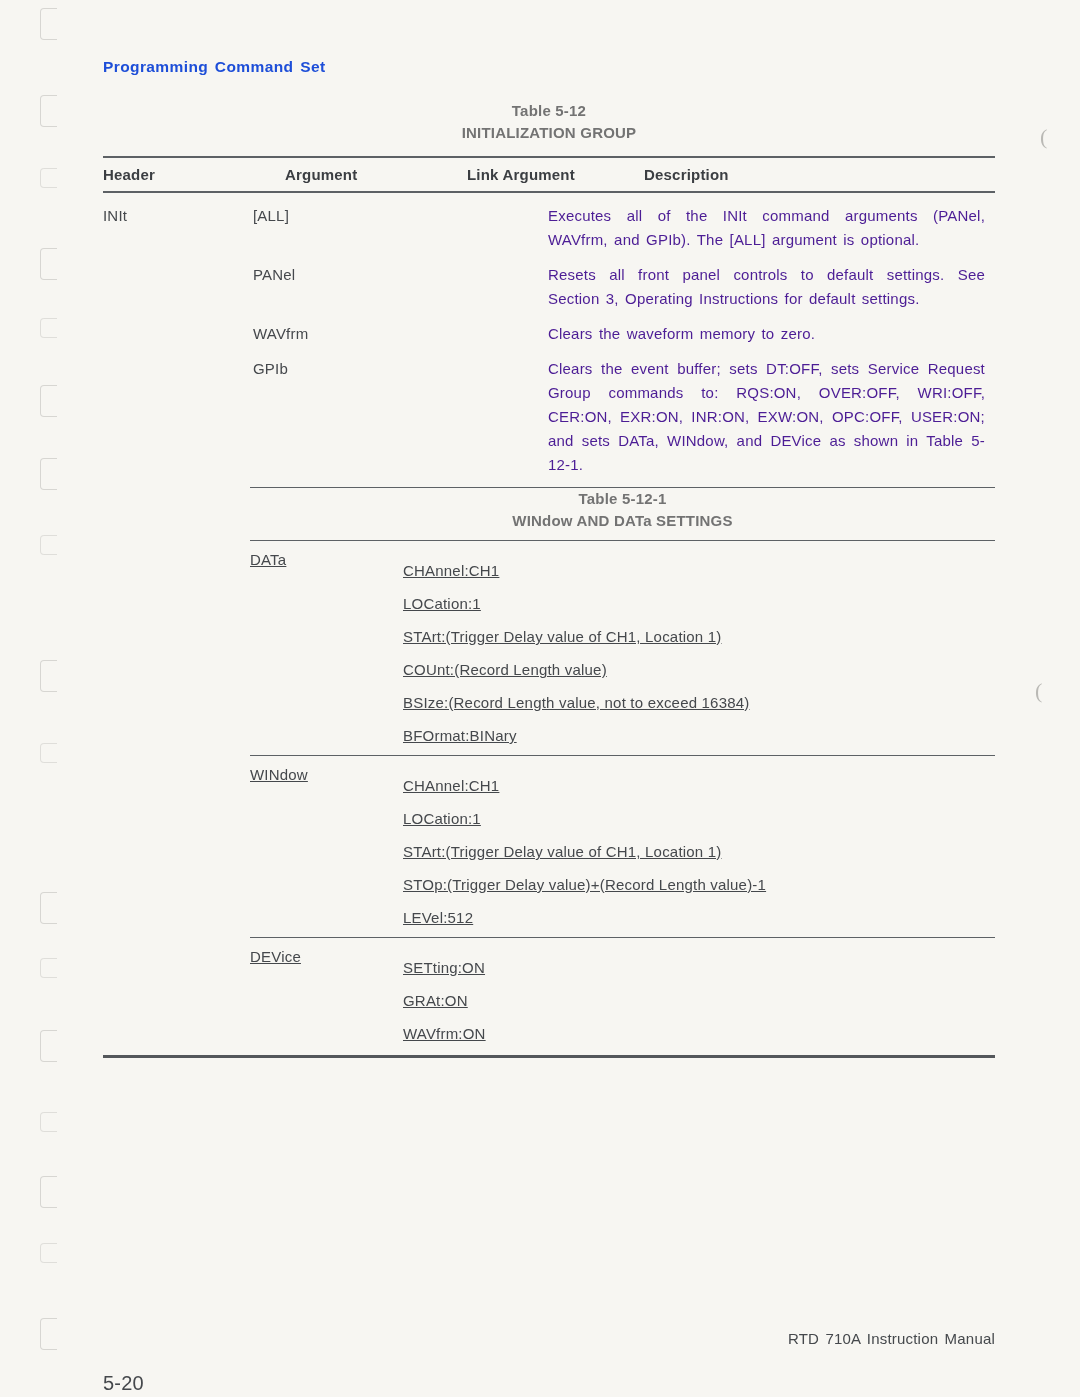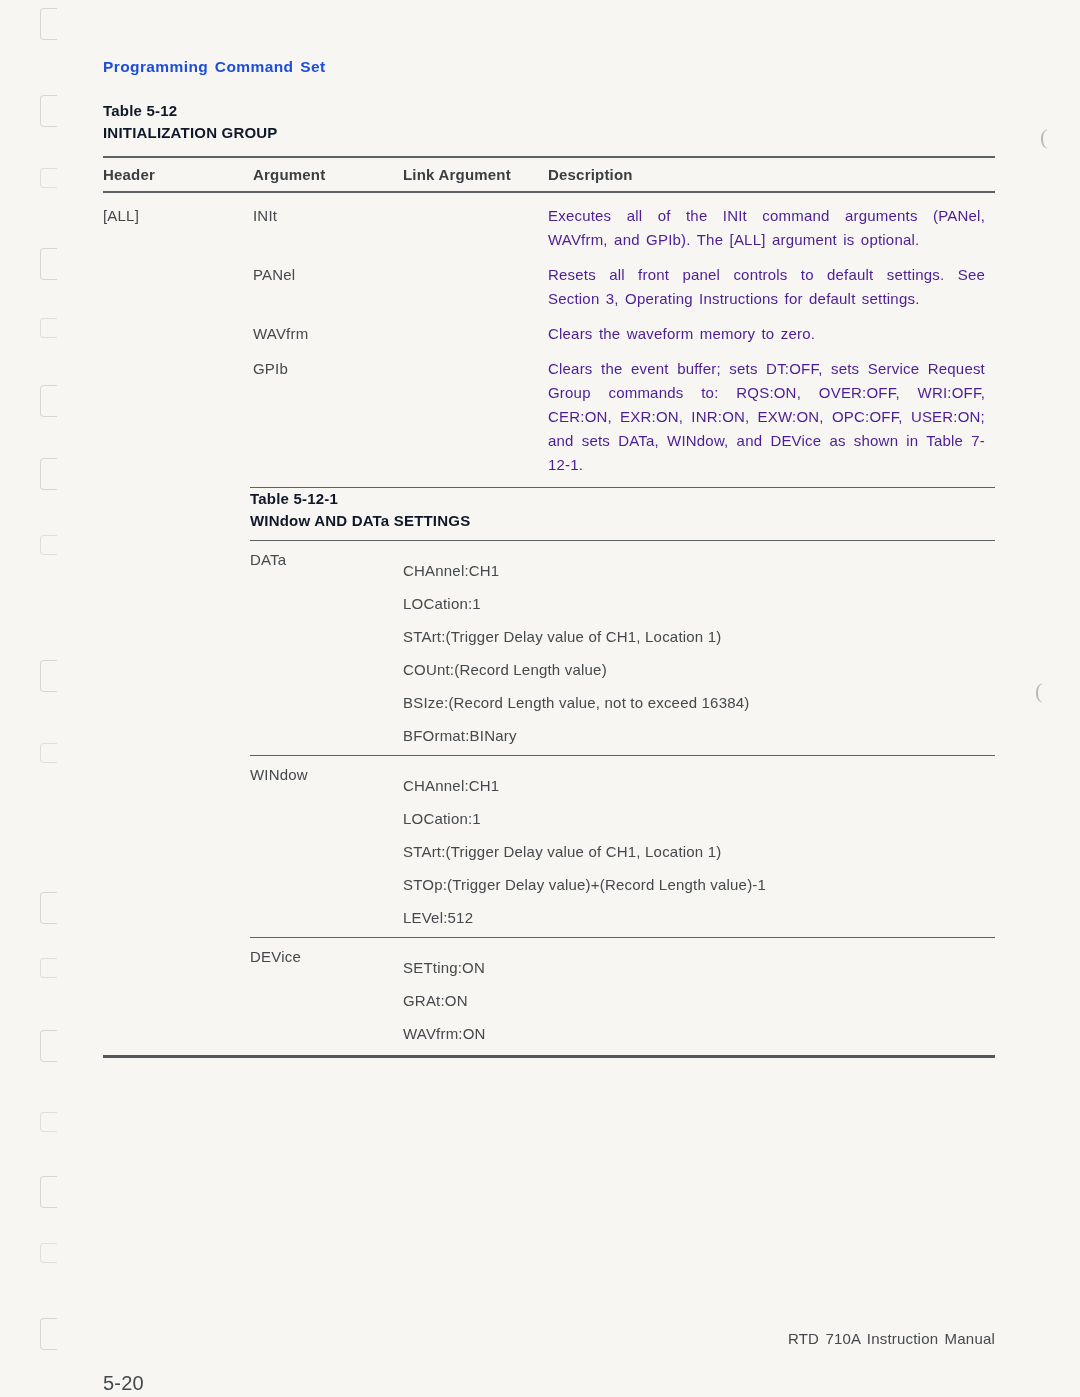--- a/index.html
+++ b/index.html
@@ -14,37 +14,38 @@
   }
   .section-title {
     position:absolute; left:103px; top:58px;
     font-size:15.5px; font-weight:bold; color:#1d4ed8;
     letter-spacing:0.4px; word-spacing:2px;
   }
   .content {
     position:absolute; left:103px; top:100px; width:892px;
     font-size:15px;
   }
-  .caption { font-weight:bold; color:#0f172a; line-height:22px; }
+  .caption { text-align:center; font-weight:bold; color:#737373; line-height:22px; }
   .caption2 { margin-left:147px; width:745px; }
   
   .t1 { margin-top:12px; border-top:2px solid #5d6165; }
   .t1-head {
     display:grid; grid-template-columns:150px 150px 145px 447px;
     font-weight:bold; color:#3b3e42;
     padding:5px 0 4px 0;
     border-bottom:2.5px solid #5d6165;
+    gap:32px;
   }
   .t1-row { display:grid; grid-template-columns:150px 150px 145px 447px; padding-top:11px; }
   .cell { padding-right:10px; line-height:24px; }
   .c-desc-h { text-align:left; }
   .desc { text-align:justify; line-height:24px; word-spacing:2px; color:#4c1d95; }
   .t1-rule { margin-left:147px; width:745px; border-top:1.5px solid #5d6165; margin-top:10px; }
   
-  .t2 { margin-left:147px; width:745px; margin-top:8px; border-top:1.5px solid #5d6165; }
+  .t2 { margin-left:147px; width:745px; margin-top:8px; border-top:1.5px solid #5d6165;text-decoration:underline; }
   .t2-row {
     display:grid; grid-template-columns:153px 592px;
     padding:7px 0 9px 0;
     border-bottom:1.2px solid #5d6165;
   }
   .t2-row.last { border-bottom:none; }
   .t2 .settings div { line-height:21px;margin-top:12px; }
   .t2-rule { margin-left:-147px; width:892px; height:3px; background:#54575b; margin-top:2px; }
   
   .footer-left  { position:absolute; left:103px; top:1372px; font-size:20px; }
@@ -101,22 +102,22 @@
 
     <div class="t1">
       <div class="t1-head">
         <div class="cell">Header</div>
         <div class="cell">Argument</div>
         <div class="cell">Link Argument</div>
         <div class="cell c-desc-h">Description</div>
       </div>
 
       <div class="t1-row">
+        <div class="cell">INIt</div>
         <div class="cell">[ALL]</div>
-        <div class="cell">INIt</div>
         <div class="cell"></div>
         <div class="cell desc">Executes all of the INIt command arguments (PANel, WAVfrm, and GPIb). The [ALL] argument is optional.</div>
       </div>
 
       <div class="t1-row">
         <div class="cell"></div>
         <div class="cell">PANel</div>
         <div class="cell"></div>
         <div class="cell desc">Resets all front panel controls to default settings. See Section 3, Operating Instructions for default settings.</div>
       </div>
@@ -125,21 +126,21 @@
         <div class="cell"></div>
         <div class="cell">WAVfrm</div>
         <div class="cell"></div>
         <div class="cell desc">Clears the waveform memory to zero.</div>
       </div>
 
       <div class="t1-row">
         <div class="cell"></div>
         <div class="cell">GPIb</div>
         <div class="cell"></div>
-        <div class="cell desc">Clears the event buffer; sets DT:OFF, sets Service Request Group commands to: RQS:ON, OVER:OFF, WRI:OFF, CER:ON, EXR:ON, INR:ON, EXW:ON, OPC:OFF, USER:ON; and sets DATa, WINdow, and DEVice as shown in Table 7-12-1.</div>
+        <div class="cell desc">Clears the event buffer; sets DT:OFF, sets Service Request Group commands to: RQS:ON, OVER:OFF, WRI:OFF, CER:ON, EXR:ON, INR:ON, EXW:ON, OPC:OFF, USER:ON; and sets DATa, WINdow, and DEVice as shown in Table 5-12-1.</div>
       </div>
 
       <div class="t1-rule"></div>
     </div>
 
     <div class="caption caption2">
       <div>Table 5-12-1</div>
       <div>WINdow AND DATa SETTINGS</div>
     </div>
 

